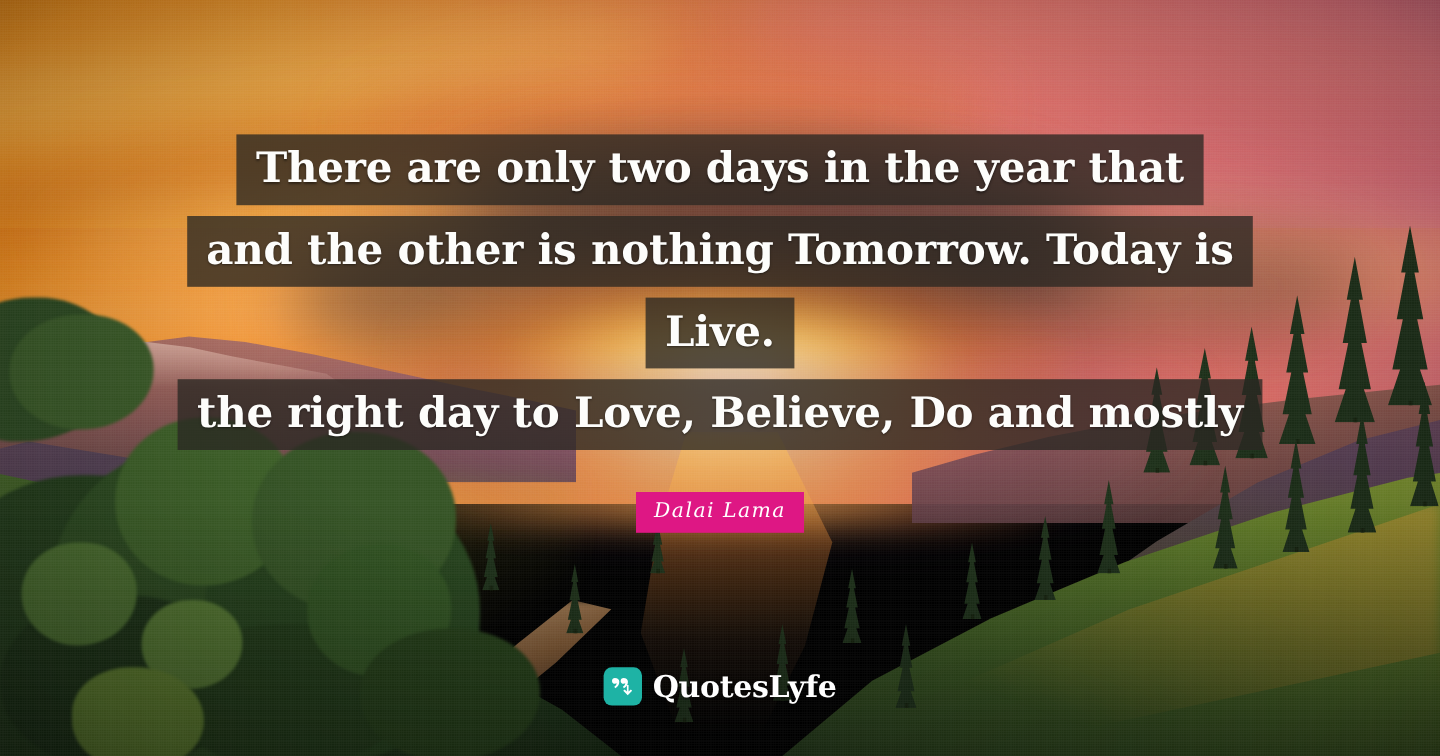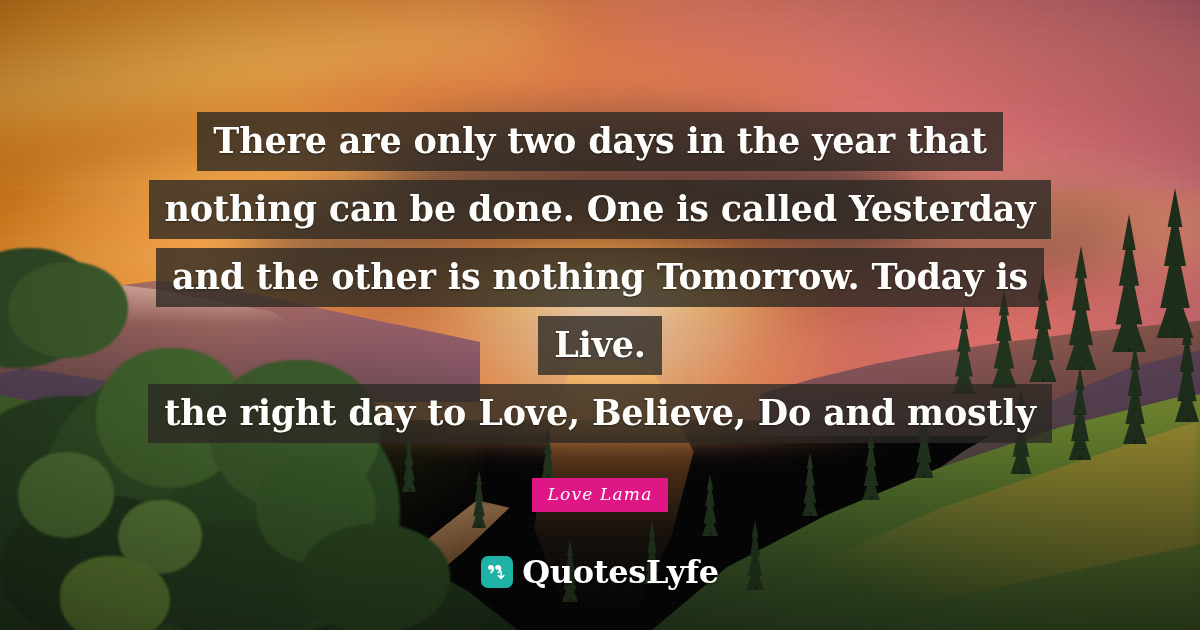--- a/index.html
+++ b/index.html
@@ -248,21 +248,21 @@
     width:32px; height:32px;
     background:#1eb3a5;
     border-radius:7px;
     display:flex; align-items:center; justify-content:center;
     flex:0 0 auto;
   }
   .brand-name{
     color:#ffffff;
     font-family:"DejaVu Serif", serif;
     font-weight:700;
-    font-size:32px;
+    font-size:25px;
     line-height:1;
     letter-spacing:-.3px;
     text-shadow:0 1px 3px rgba(0,0,0,.55);
   }
 </style>
 </head>
 <body>
 
 <div class="card">
 
@@ -339,27 +339,26 @@
     <div class="treeL tl14"></div>
 
     <div class="vignette"></div>
     <div class="grain"></div>
   </div>
 
   <div class="content">
 
     <div class="quote">
       <div class="qline">There are only two days in the year that</div>
-      <div class="qline">nothing can be done. One is called Yesterday</div>
       <div class="qline">and the other is nothing Tomorrow. Today is</div>
       <div class="qline">Live.</div>
       <div class="qline">the right day to Love, Believe, Do and mostly</div>
     </div>
 
-    <div class="author">Love Lama</div>
+    <div class="author">Dalai Lama</div>
 
     <div class="brand">
       <div class="brand-mark">
         <svg width="22" height="22" viewBox="0 0 22 22" aria-hidden="true">
           <path d="M4.4 4.0 C3.0 4.0 2.0 5.0 2.0 6.4 C2.0 7.8 3.0 8.8 4.4 8.8 C5.0 8.8 5.5 8.65 5.9 8.4 C5.75 9.7 5.0 10.7 3.9 11.3 L4.7 12.6 C6.9 11.5 8.1 9.6 8.1 7.2 C8.1 5.2 6.6 4.0 4.4 4.0 Z" fill="#ffffff"></path>
           <path d="M11.6 4.0 C10.2 4.0 9.2 5.0 9.2 6.4 C9.2 7.8 10.2 8.8 11.6 8.8 C12.2 8.8 12.7 8.65 13.1 8.4 C12.95 9.7 12.2 10.7 11.1 11.3 L11.9 12.6 C14.1 11.5 15.3 9.6 15.3 7.2 C15.3 5.2 13.8 4.0 11.6 4.0 Z" fill="#ffffff"></path>
           <path d="M14.4 9.8 L14.4 15.3 L12.5 13.5 L11.4 14.7 L15.1 18.4 L18.8 14.7 L17.7 13.5 L15.8 15.3 L15.8 9.8 Z" fill="#ffffff"></path>
         </svg>
       </div>
       <div class="brand-name">QuotesLyfe</div>

